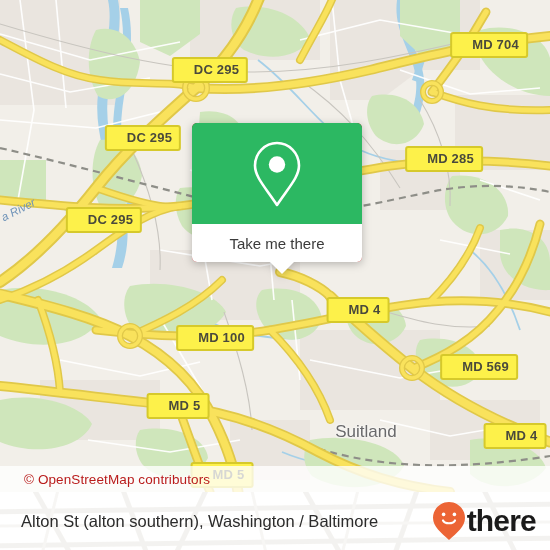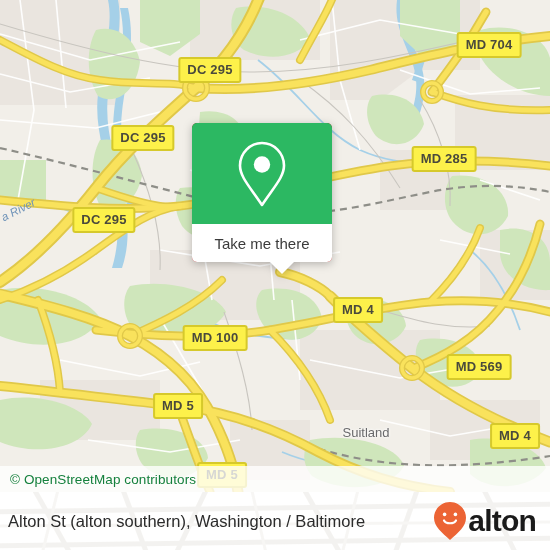--- a/index.html
+++ b/index.html
@@ -22,47 +22,47 @@
   .map-svg { position: absolute; left: 0; top: 0; display: block; }
 
   
   .attribution {
     position: absolute; left: 0; bottom: 0;
     width: 550px; height: 26px;
     background: rgba(255,255,255,0.78);
     display: flex; align-items: center;
   }
   .attribution span {
-    font-size: 13.5px; color: #15803d; padding-left: 10px;
+    font-size: 13.5px; color: #b91c1c; padding-left: 24px;
     letter-spacing: .1px; font-family: "Liberation Sans", sans-serif;
   }
 
   
   .shield {
     position: absolute;
     background: #fdf14a;
     border: 2px solid #d6c92b;
     border-radius: 3px;
     color: #4a4a3c;
     font-weight: bold;
     font-size: 13px;
     line-height: 1;
-    padding: 4px 7px 5px 7px;
+    padding: 4px 7px 5px 20px;
     white-space: nowrap;
     font-family: "Liberation Sans", sans-serif;
     letter-spacing: .2px;
     transform: translate(-50%, -50%);
   }
 
   
   .place-label {
     position: absolute;
     transform: translate(-50%, -50%);
     color: #69696b;
-    font-size: 13px;
+    font-size: 17px;
     white-space: nowrap;
     font-family: "Liberation Sans", sans-serif;
     text-shadow: 0 0 3px rgba(255,255,255,.95), 0 0 3px rgba(255,255,255,.95);
   }
   .water-label {
     position: absolute;
     color: #6f93b8;
     font-size: 11.5px;
     font-style: italic;
     white-space: nowrap;
@@ -72,21 +72,21 @@
   
   .callout {
     position: absolute;
     left: 192px; top: 123px;
     width: 170px; height: 139px;
     border-radius: 5px;
     overflow: visible;
     filter: drop-shadow(0 2px 4px rgba(0,0,0,0.25));
   }
   .callout-body {
-    width: 140px; height: 139px;
+    width: 170px; height: 139px;
     border-radius: 5px; overflow: hidden;
     display: flex; flex-direction: column;
     background: #b91c1c;
   }
   .callout-green {
     flex: 0 0 101px;
     background: #2cb862;
     display: flex; align-items: center; justify-content: center;
   }
   .callout-footer {
@@ -115,21 +115,21 @@
     background: #ffffff;
     overflow: hidden;
     display: flex; align-items: center;
   }
   .footer-watermark {
     position: absolute; left: 0; top: 0; width: 550px; height: 58px;
     opacity: .5;
   }
   .footer-title {
     position: relative;
-    padding-left: 8px;
+    padding-left: 21px;
     font-size: 16.5px;
     color: #2b2b2b;
     white-space: nowrap;
     font-family: "Liberation Sans", sans-serif;
   }
   .brand {
     position: absolute;
     right: 14px; top: 50%;
     transform: translateY(-50%);
     display: flex; align-items: center; gap: 1px;
@@ -393,17 +393,17 @@
     <div class="footer-title">Alton St (alton southern), Washington / Baltimore</div>
 
     <div class="brand">
       <svg width="34" height="40" viewBox="0 0 34 40">
         <path d="M17 1 C8.2 1, 1 8.1, 1 16.7 C1 25.5, 9 31.5, 17 39
                  C25 31.5, 33 25.5, 33 16.7 C33 8.1, 25.8 1, 17 1 Z" fill="#ec6435"></path>
         <circle cx="11.6" cy="13.4" r="1.8" fill="#ffffff"></circle>
         <circle cx="22.4" cy="13.4" r="1.8" fill="#ffffff"></circle>
         <path d="M11 19.4 C13 23.2, 21 23.2, 23 19.4" fill="none" stroke="#ffffff" stroke-width="2.2" stroke-linecap="round"></path>
       </svg>
-      <span class="brand-word">alton</span>
+      <span class="brand-word">there</span>
     </div>
   </div>
 
 </div>
 
 </body></html>

